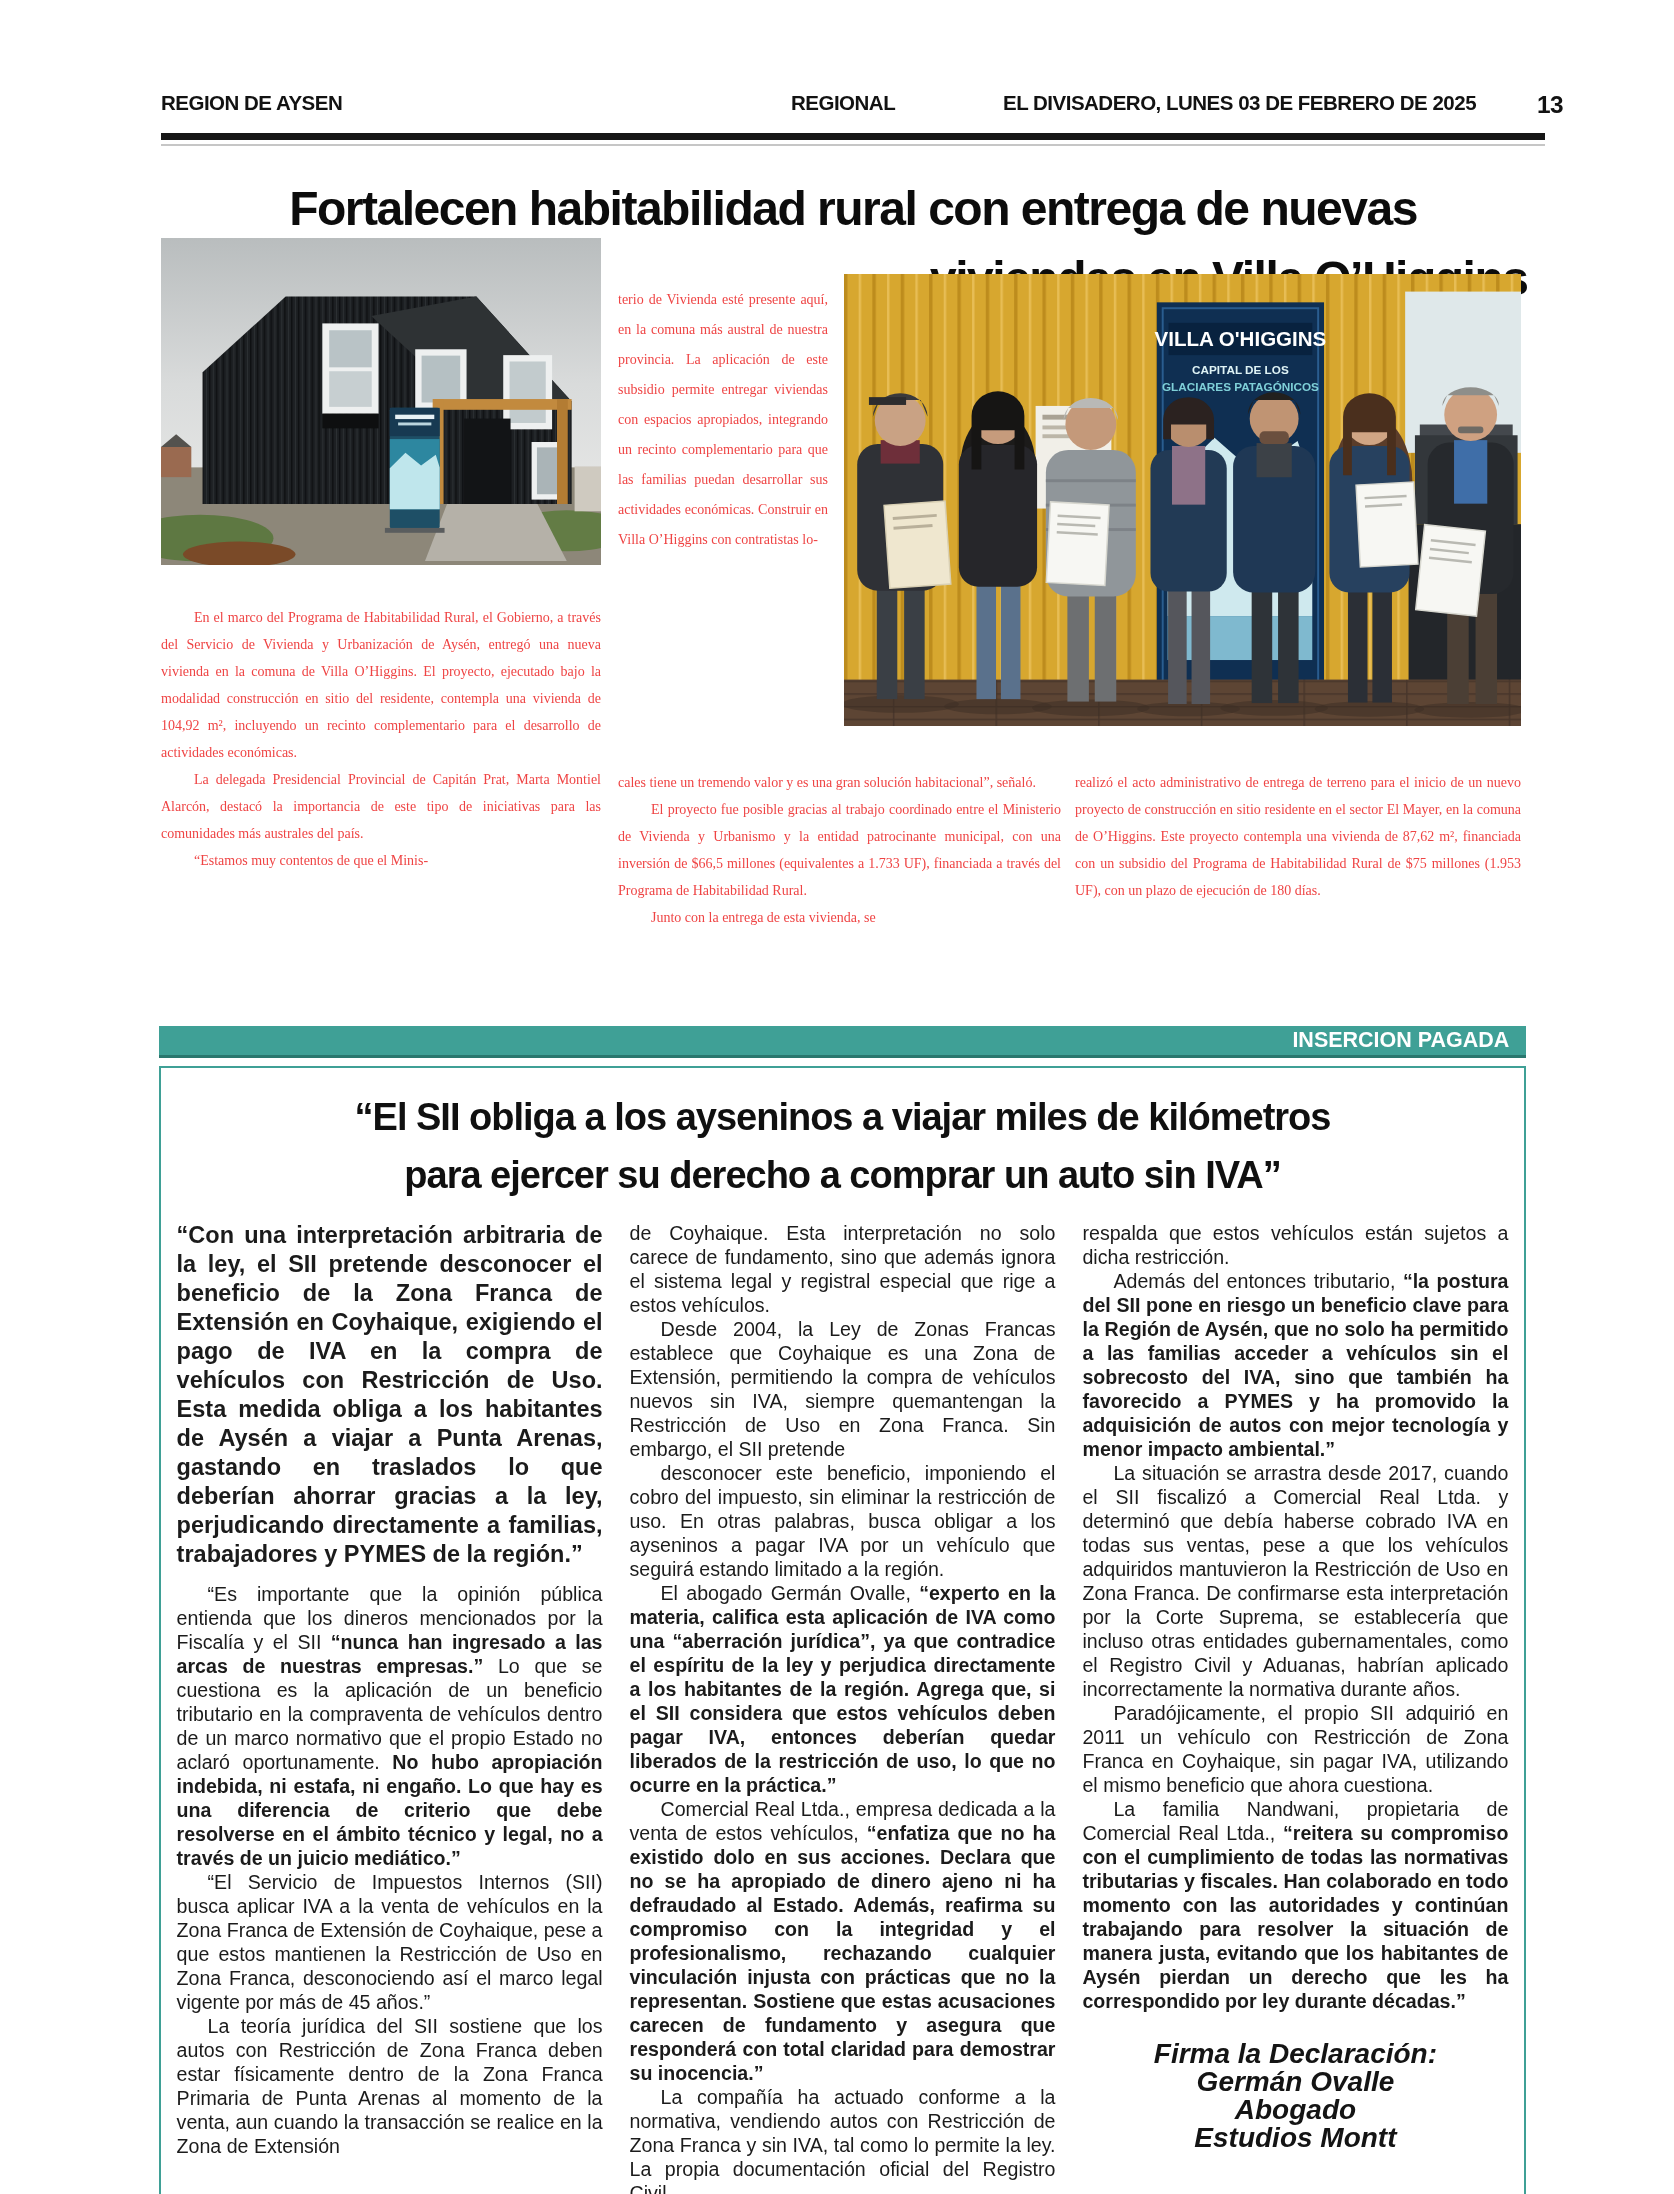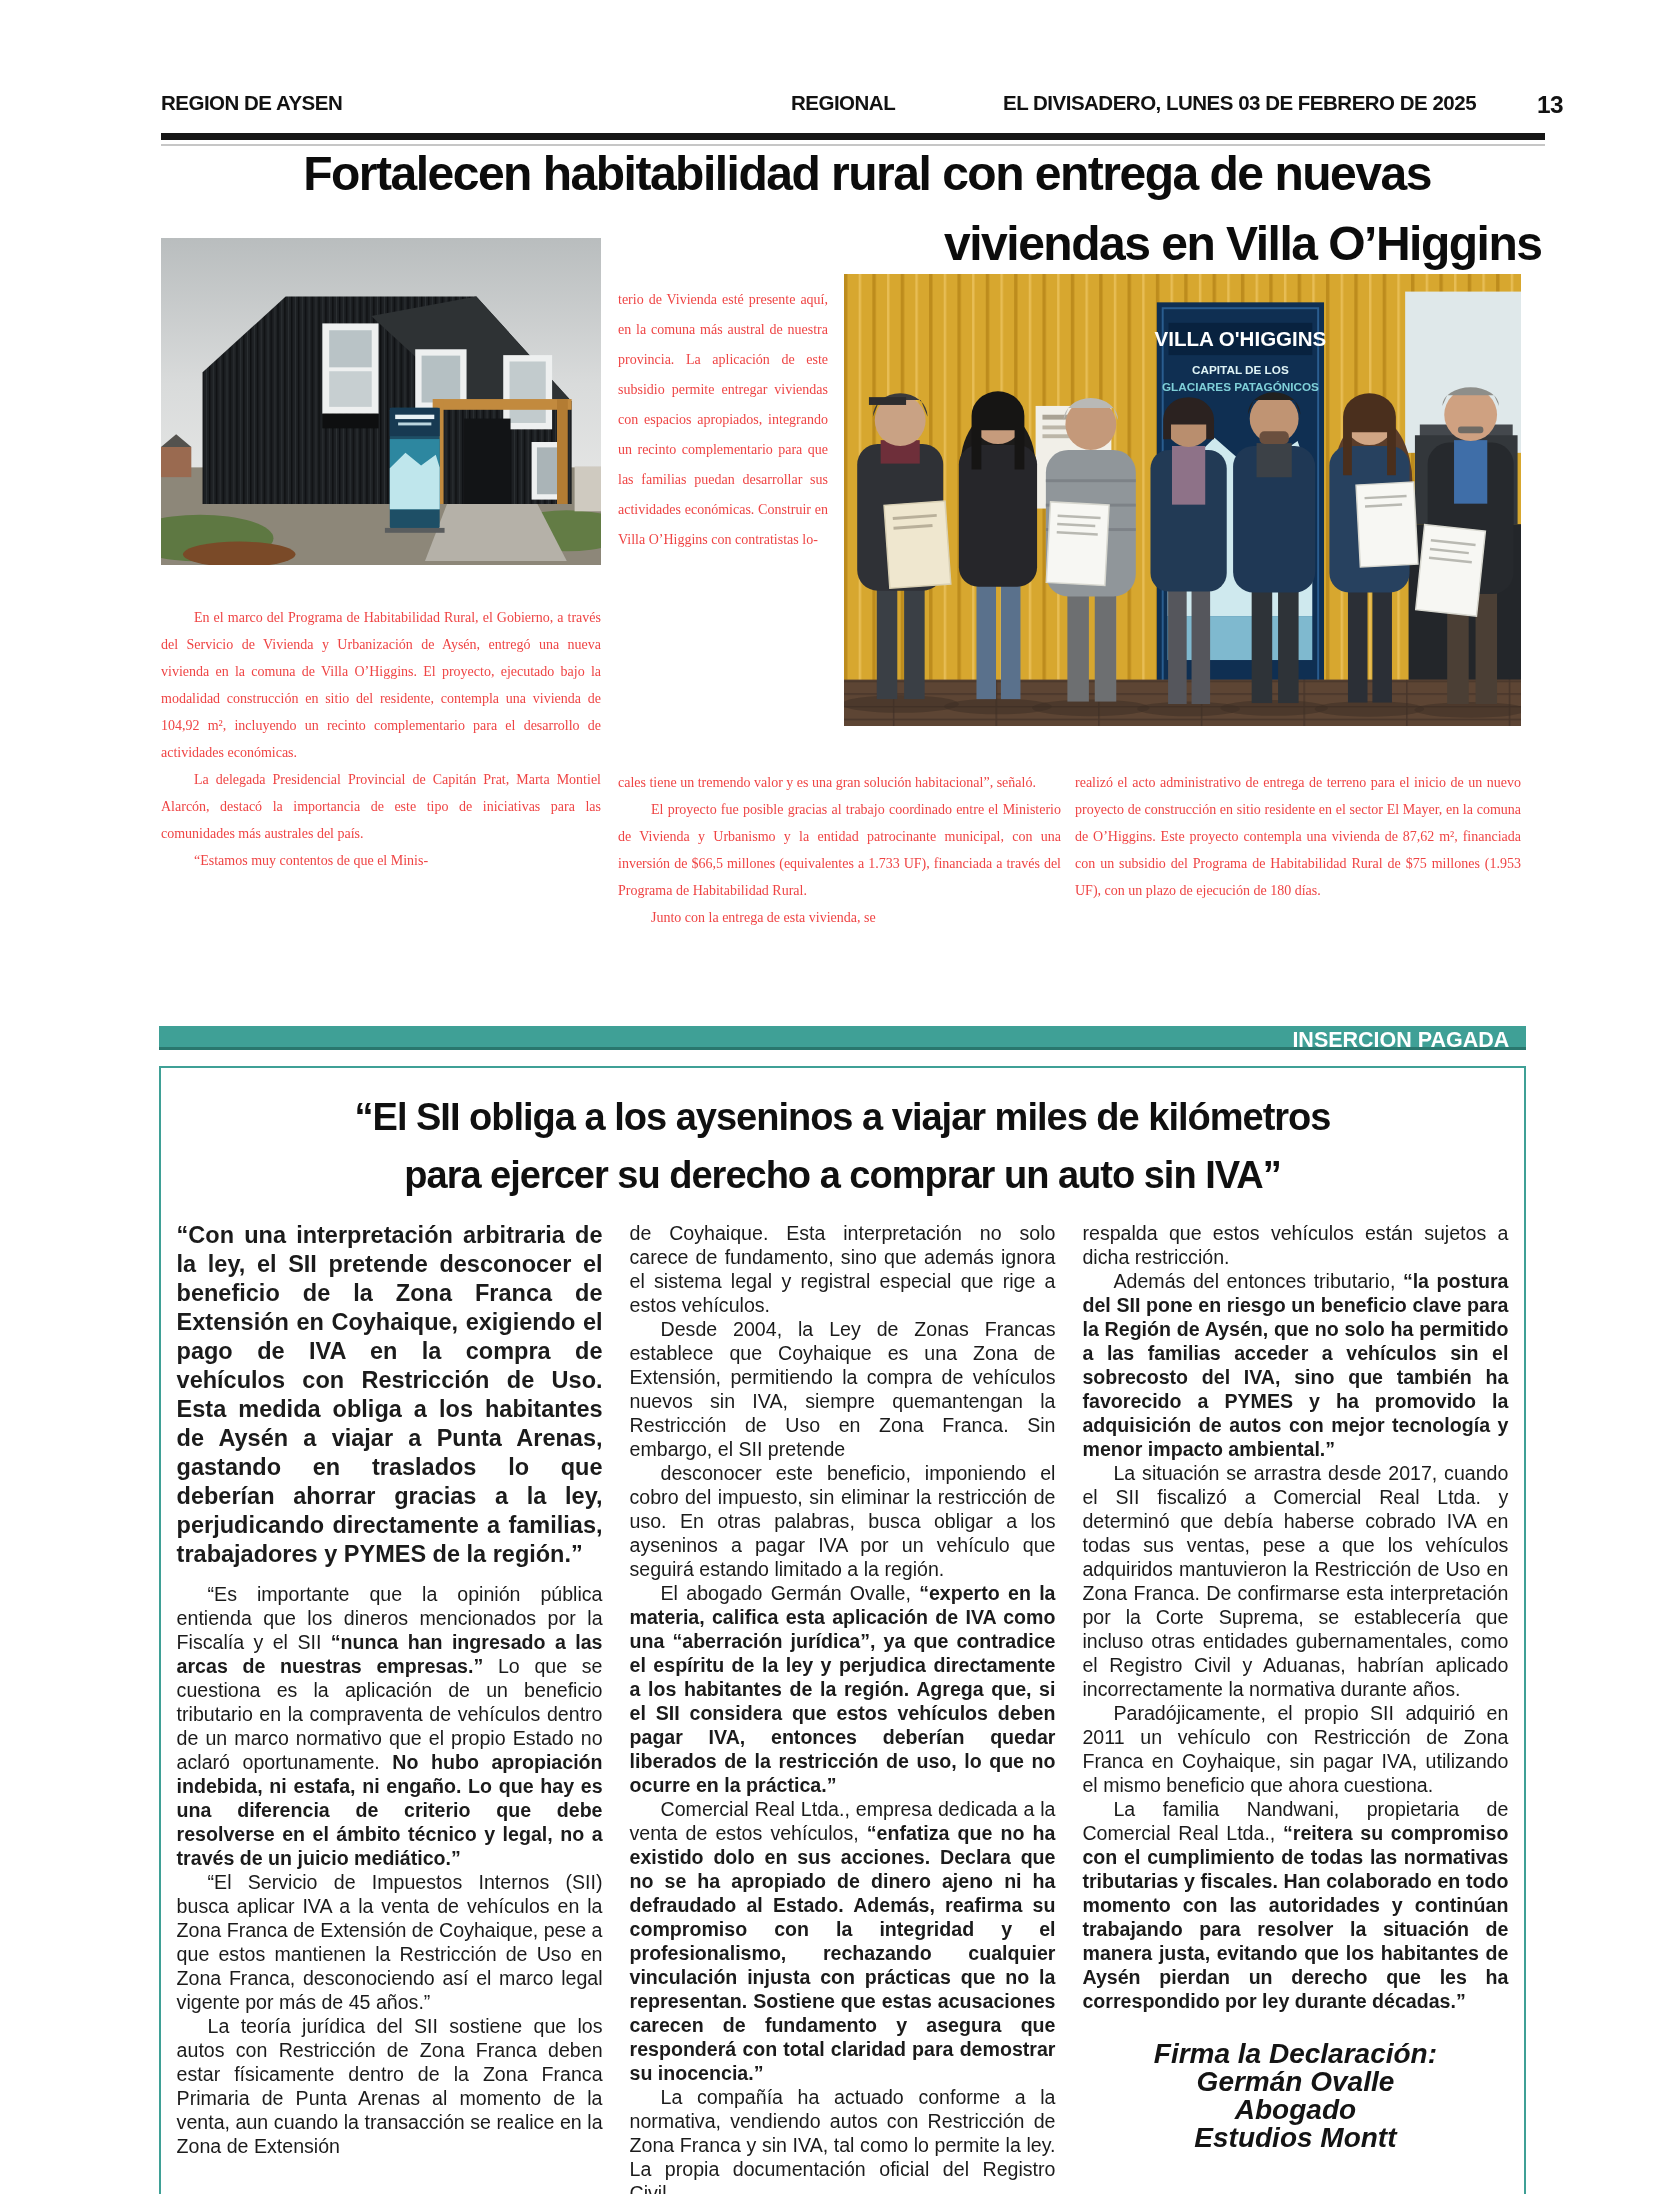--- a/index.html
+++ b/index.html
@@ -6,36 +6,36 @@
   body{width:1675px;height:2194px;position:relative;font-family:"Liberation Serif",serif;color:#141414;-webkit-font-smoothing:antialiased;}
   
   .hdr{position:absolute;top:91px;font-family:"Liberation Sans",sans-serif;font-weight:700;font-size:20.5px;letter-spacing:-0.5px;color:#121212;white-space:nowrap;}
   .hdr-left{left:161px;}
   .hdr-center{left:791px;}
   .hdr-edition{left:1003px;}
   .hdr-page{left:1537px;font-size:24.4px;}
   .rule{position:absolute;left:161px;top:133px;width:1384px;height:6.8px;background:#161616;}
   .rule2{position:absolute;left:161px;top:144px;width:1384px;height:1.5px;background:#c6c6c6;}
   
-  .headline{position:absolute;left:175px;width:1384px;font-family:"Liberation Sans",sans-serif;font-weight:700;font-size:48px;letter-spacing:-1.5px;color:#0c0c0c;white-space:nowrap;}
+  .headline{position:absolute;left:161px;width:1384px;font-family:"Liberation Sans",sans-serif;font-weight:700;font-size:48px;letter-spacing:-1.5px;color:#0c0c0c;white-space:nowrap;margin-top:35px;}
   .h-l1{top:146px;text-align:center;}
   .h-l2{top:216px;text-align:right;padding-right:17.6px;box-sizing:border-box;}
   
   .photo-house{position:absolute;left:161px;top:238px;width:440px;height:327px;}
   .photo-group{position:absolute;left:844px;top:274px;width:677px;height:452px;}
   
   .a1col{position:absolute;font-size:14px;line-height:27px;color:#ef4444;margin-top:33px;}
   .a1col .para{margin:0;text-align:justify;}
   .a1col .para.indent{text-indent:33px;}
   .a1-col1{left:161px;top:571px;width:440px;}
   .a1-col2top{left:618px;top:252px;width:210px;line-height:30px;}
   .a1-col2bot{left:618px;top:736px;width:443px;}
   .a1-col3{left:1075px;top:736px;width:446px;}
   
-  .tagbar{position:absolute;left:159px;top:1026px;width:1367px;height:24px;box-sizing:border-box;background:#3FA096;border-bottom:3.9px solid #2A776E;color:#ffffff;font-family:"Liberation Sans",sans-serif;font-weight:700;font-size:21.5px;line-height:28px;text-align:right;padding-right:16.6px;}
+  .tagbar{position:absolute;left:159px;top:1026px;width:1367px;height:32px;box-sizing:border-box;background:#3FA096;border-bottom:3.9px solid #2A776E;color:#ffffff;font-family:"Liberation Sans",sans-serif;font-weight:700;font-size:21.5px;line-height:28px;text-align:right;padding-right:16.6px;}
   .insert-box{position:absolute;left:159px;top:1066px;width:1367px;box-sizing:border-box;border:2.9px solid #3FA096;background:#ffffff;padding-bottom:27px;}
   .ib-headline{margin:19.6px 19.6px 2.9px;text-align:center;font-family:"Liberation Sans",sans-serif;font-weight:800;font-size:38px;line-height:58px;letter-spacing:-1px;color:#101010;white-space:nowrap;}
   .ib-cols{display:flex;gap:27px;padding:14.7px 15.6px 0;}
   .ib-col{flex:1;font-family:"Liberation Sans",sans-serif;font-size:19.6px;line-height:24px;color:#1b1b1b;}
   .ib-col .para{margin:0;text-align:justify;}
   .ib-col .para.indent{text-indent:31px;}
   .ib-col .bold{font-weight:700;}
   .ib-intro .para{font-size:23.5px;line-height:29px;font-weight:700;margin-bottom:12.7px;text-align:justify;}
   .signature{margin-top:27px;text-align:center;font-weight:700;font-style:italic;font-size:28px;line-height:28px;color:#141414;}
 </style>

